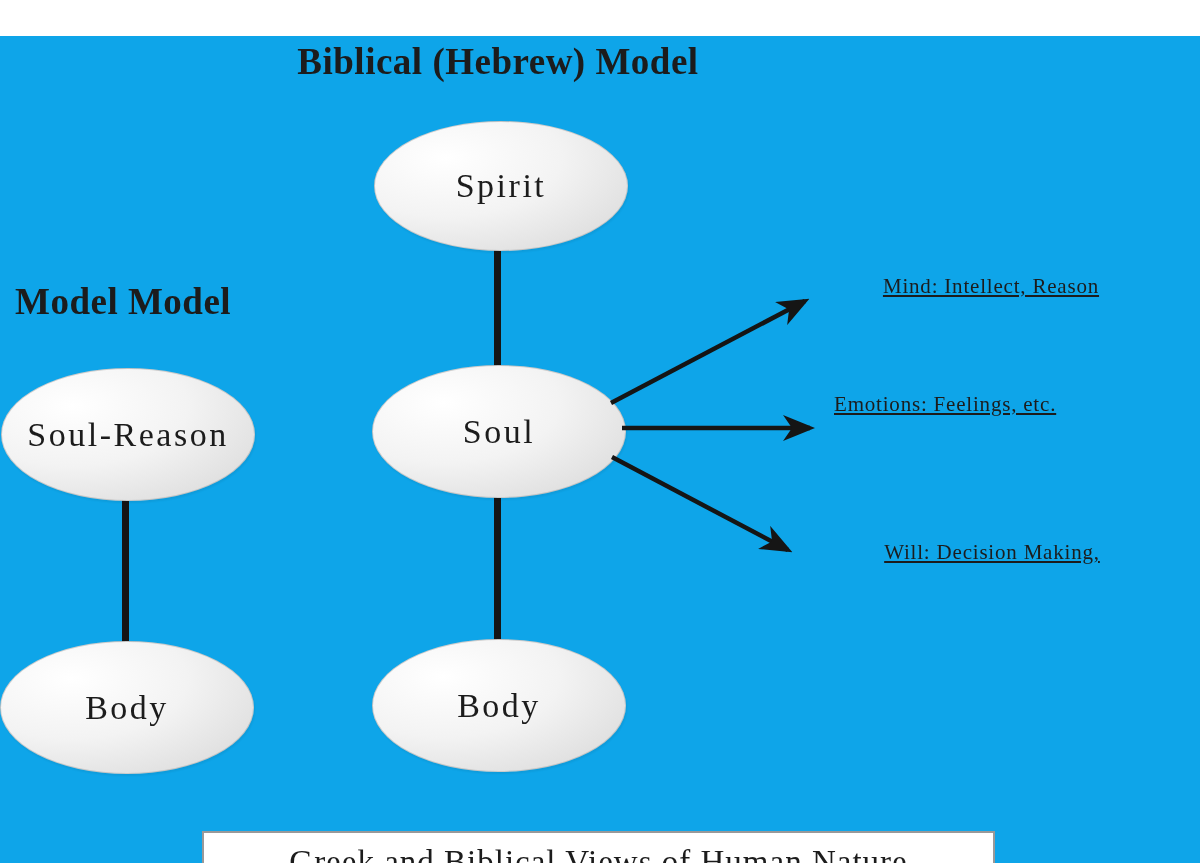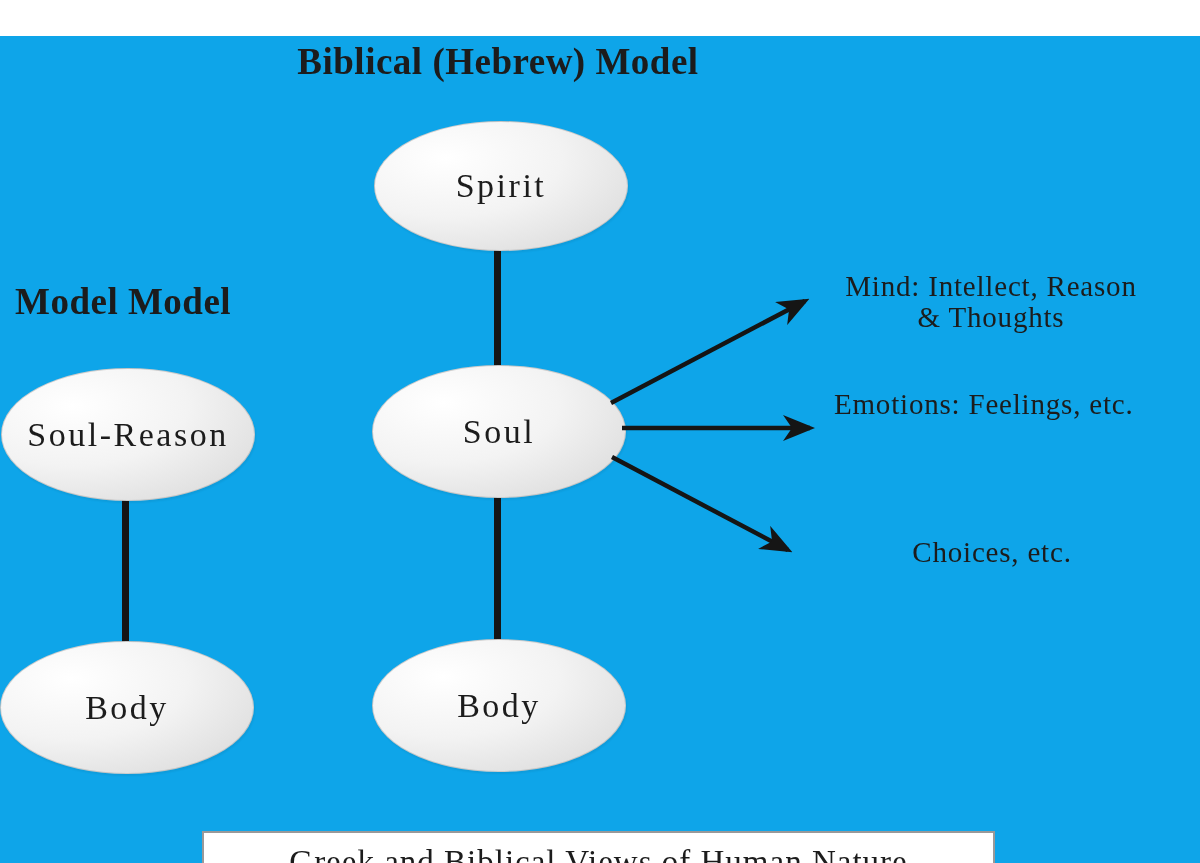--- a/index.html
+++ b/index.html
@@ -69,25 +69,26 @@
   #arrow-layer {
     position: absolute;
     left: 0; top: 0;
     width: 1200px;
     height: 863px;
     z-index: 3;
     pointer-events: none;
   }
   .aspect-label {
     position: absolute;
-    font-size: 29px;
+    font-size: 21px;
     line-height: 31px;
     letter-spacing: 0.8px;
     color: #1c1c1c;
     z-index: 4;
+    text-decoration: underline;
   }
   #mind-label {
     left: 826px;
     top: 235px;
     width: 330px;
     text-align: center;
   }
   #emotions-label {
     left: 834px;
     top: 353px;
@@ -158,28 +159,27 @@
         <path d="M0,0 L32,13 L0,26 L9,13 Z" fill="#151515"></path>
       </marker>
     </defs>
     <line x1="611" y1="367" x2="805" y2="265" stroke="#151515" stroke-width="4.5" marker-end="url(#arrowhead)"></line>
     <line x1="622" y1="392" x2="810" y2="392" stroke="#151515" stroke-width="4.5" marker-end="url(#arrowhead)"></line>
     <line x1="612" y1="421" x2="788" y2="514" stroke="#151515" stroke-width="4.5" marker-end="url(#arrowhead)"></line>
   </svg>
 
   <div id="mind-label" class="aspect-label">
     <div>Mind: Intellect, Reason</div>
-    <div>&amp; Thoughts</div>
   </div>
 
   <div id="emotions-label" class="aspect-label">
     <div>Emotions: Feelings, etc.</div>
   </div>
 
   <div id="will-label" class="aspect-label">
-    <div>Choices, etc.</div>
+    <div>Will: Decision Making,</div>
   </div>
 
   <div id="caption-box">
     <span>Greek and Biblical Views of Human Nature</span>
   </div>
 
 </div>
 
 </body></html>

